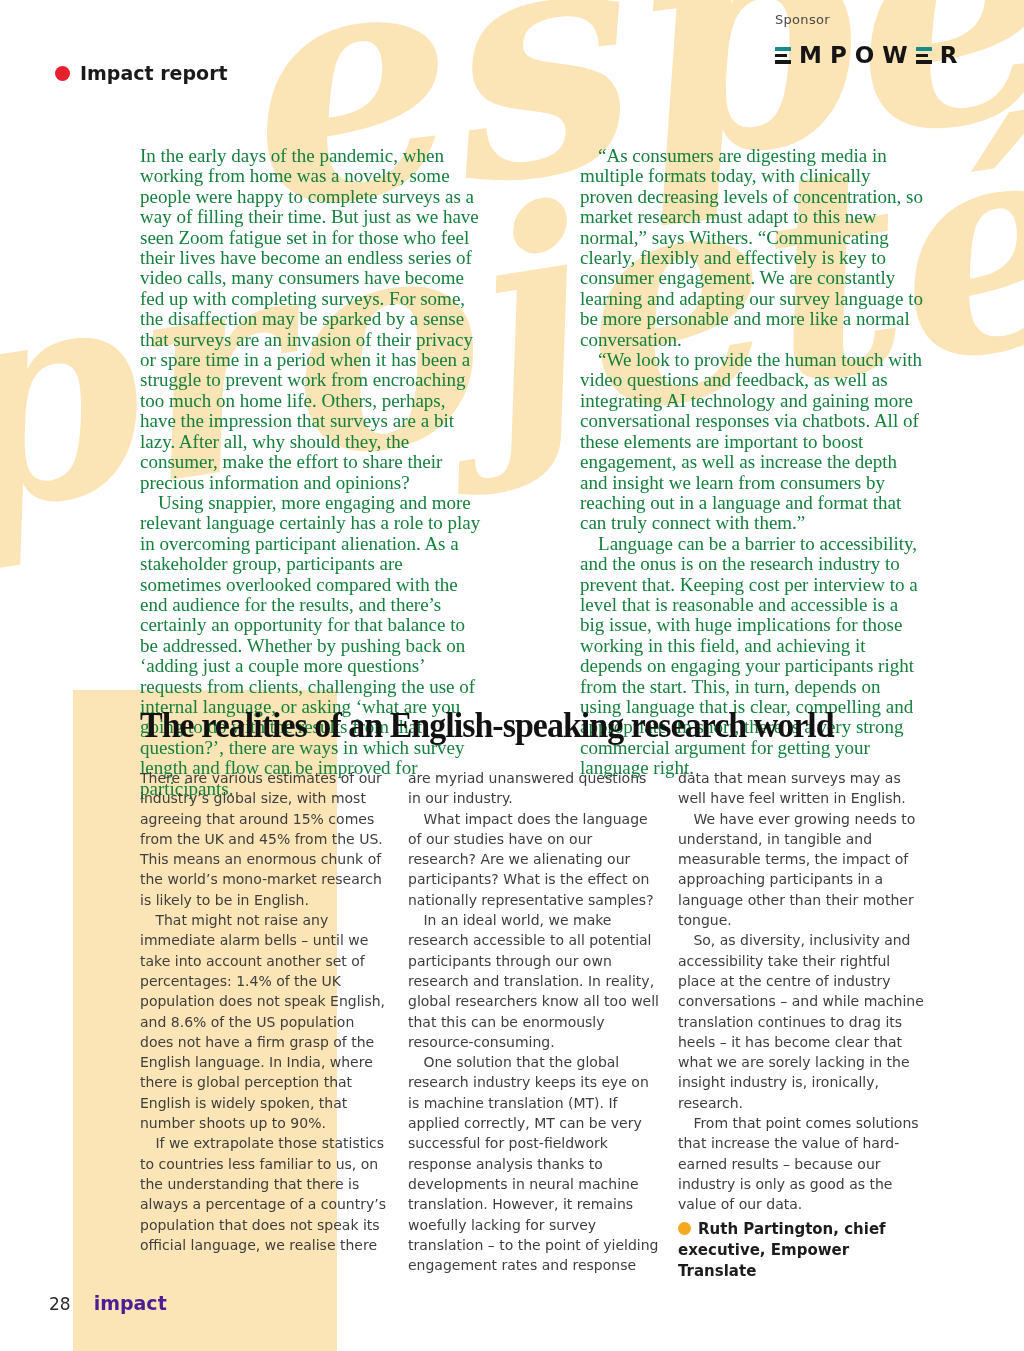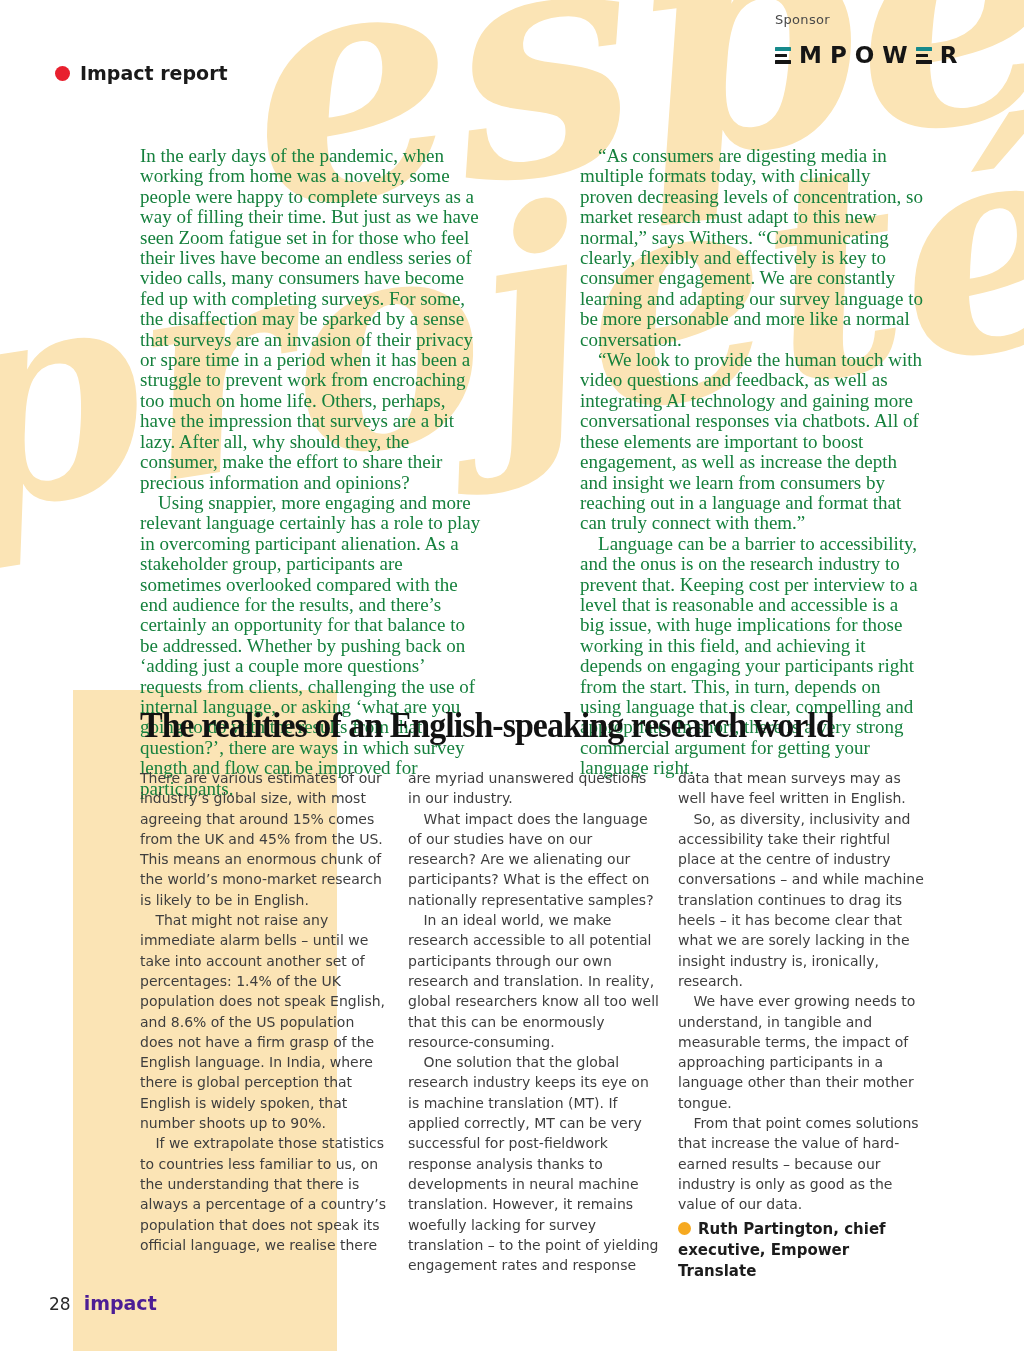--- a/index.html
+++ b/index.html
@@ -48,21 +48,21 @@
     font-size:14px;line-height:20.3px;color:#3e3e3e;
   }
   .feature-col p{margin:0;}
   .feature-col p + p{text-indent:1.1em;}
   .fcol-1{left:140px;}
   .fcol-2{left:408px;}
   .fcol-3{left:678px;}
   .byline{margin-top:4px;font-weight:700;font-size:15px;line-height:21px;color:#1c1c1c;}
   .byline-dot{display:inline-block;width:13px;height:13px;border-radius:50%;background:#F6A920;margin-right:7px;vertical-align:-1px;}
   
-  .footer{position:absolute;left:49px;top:1292px;z-index:2;display:flex;align-items:baseline;gap:13px;}
+  .footer{position:absolute;left:49px;top:1292px;z-index:2;display:flex;align-items:baseline;gap:23px;}
   .page-number{font-size:17px;color:#2b2b2b;}
   .mag-logo{font-weight:700;font-size:19px;color:#4c1d95;}
 </style>
 </head>
 <body>
 
 <div class="page">
 
   <div class="decor decor-1">especter</div>
   <div class="decor decor-2">projetés</div>
@@ -118,22 +118,22 @@
     <div>
         <p>are myriad unanswered questions in our industry.</p>
         <p>What impact does the language of our studies have on our research? Are we alienating our participants? What is the effect on nationally representative samples?</p>
         <p>In an ideal world, we make research accessible to all potential participants through our own research and translation. In reality, global researchers know all too well that this can be enormously resource-consuming.</p>
         <p>One solution that the global research industry keeps its eye on is machine translation (MT). If applied correctly, MT can be very successful for post-fieldwork response analysis thanks to developments in neural machine translation. However, it remains woefully lacking for survey translation – to the point of yielding engagement rates and response</p>
       </div>
   </div>
   <div class="feature-col fcol-3">
     <div>
         <p>data that mean surveys may as well have feel written in English.</p>
+        <p>We have ever growing needs to understand, in tangible and measurable terms, the impact of approaching participants in a language other than their mother tongue.</p>
         <p>So, as diversity, inclusivity and accessibility take their rightful place at the centre of industry conversations – and while machine translation continues to drag its heels – it has become clear that what we are sorely lacking in the insight industry is, ironically, research.</p>
-        <p>We have ever growing needs to understand, in tangible and measurable terms, the impact of approaching participants in a language other than their mother tongue.</p>
         <p>From that point comes solutions that increase the value of hard-earned results – because our industry is only as good as the value of our data.</p>
       </div>
     <div class="byline">
       <span class="byline-dot"></span><span>Ruth Partington, chief executive, Empower Translate</span>
     </div>
   </div>
 
   <div class="footer">
     <span class="page-number">28</span>
     <span class="mag-logo">impact</span>

